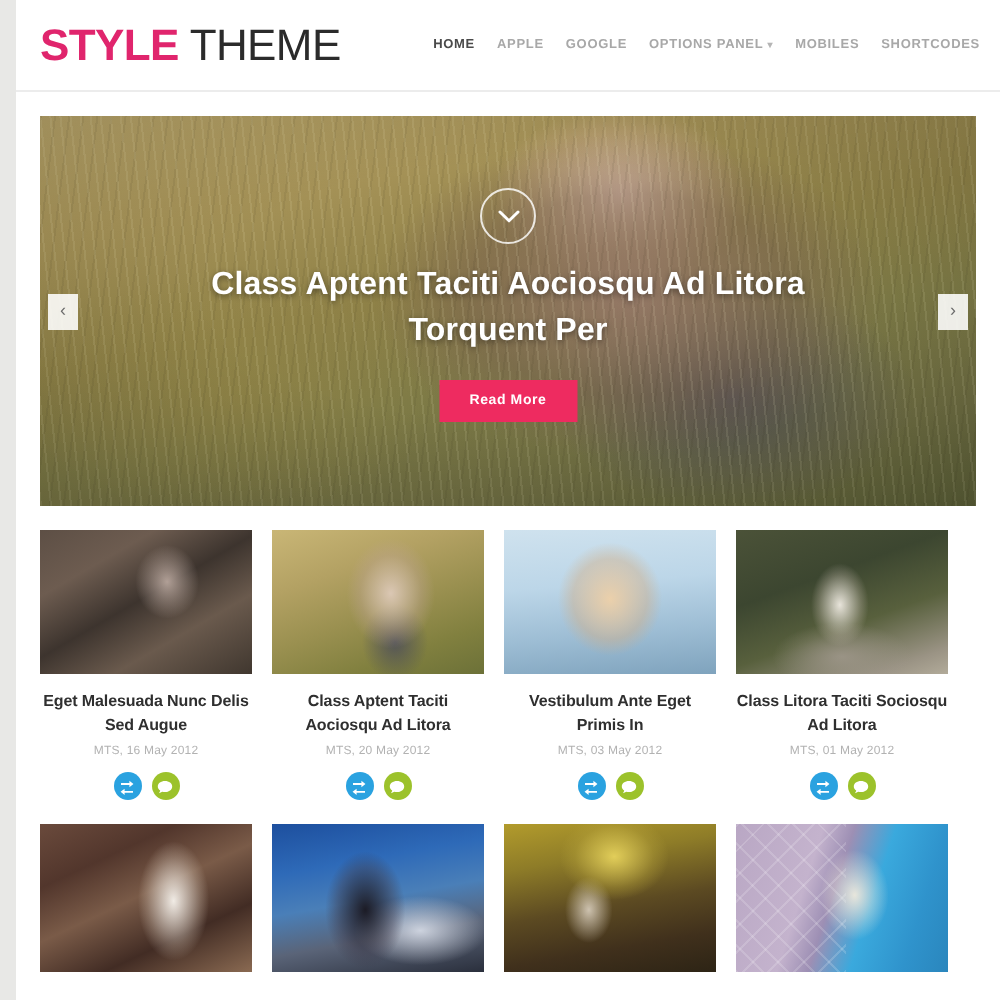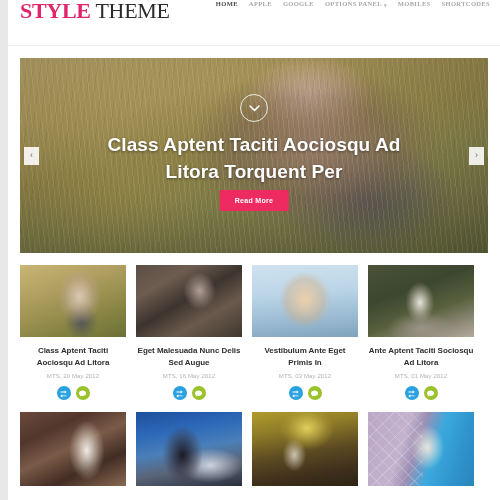--- a/index.html
+++ b/index.html
@@ -24,24 +24,23 @@
     height: 500px;
     background: #ffffff;
     overflow: hidden;
   }
 
   
   .header {
     height: 46px;
     background: #ffffff;
     display: flex;
-    align-items: flex-start;
+    align-items: center;
     padding: 0 6px 0 12px;
     border-bottom: 1px solid #ececec;
-    font-family: Liberation Serif, serif;
   }
 
   .logo {
     font-size: 22px;
     font-weight: 400;
     letter-spacing: -0.3px;
     white-space: nowrap;
     line-height: 1;
   }
   .logo .logo-style {
@@ -130,21 +129,21 @@
   .scroll-circle svg { display: block; }
 
   .hero-title {
     position: absolute;
     left: 50%;
     top: 74px;
     transform: translateX(-50%);
     width: 330px;
     text-align: center;
     color: #ffffff;
-    font-size: 19px;
+    font-size: 16px;
     font-weight: 700;
     line-height: 1.42;
     letter-spacing: 0.1px;
     text-shadow: 0 1px 3px rgba(0,0,0,0.45);
   }
 
   .read-more {
     position: absolute;
     left: 50%;
     top: 132px;
@@ -347,60 +346,60 @@
       <button class="read-more">Read More</button>
 
       <div class="slider-arrow prev">‹</div>
       <div class="slider-arrow next">›</div>
     </div>
   </div>
 
   <div class="posts" id="posts-root">
       <div class="post">
         <div class="post-thumb">
+          <div class="ph ph-p2"></div>
+        </div>
+        <div class="post-title">Eget Malesuada Nunc Delis Sed Augue</div>
+        <div class="post-date">MTS, 16 May 2012</div>
+        <div class="post-icons">
+          <div class="sicon share">
+            <svg width="9" height="9" viewBox="0 0 12 12">
+              <path d="M2 3.4h5.6V1.9L10.3 4 7.6 6.1V4.6H2z" fill="#ffffff"></path>
+              <path d="M10 8.6H4.4v-1.5L1.7 9.2l2.7 2.1v-1.5H10z" fill="#ffffff"></path>
+            </svg>
+          </div>
+          <div class="sicon comment">
+            <svg width="9" height="9" viewBox="0 0 12 12">
+              <path d="M6 2C3.3 2 1.2 3.6 1.2 5.6c0 1.1.6 2.1 1.6 2.8-.1.7-.5 1.3-.9 1.7.9-.2 1.7-.6 2.3-1 .5.1 1.1.2 1.8.2 2.7 0 4.8-1.6 4.8-3.7S8.7 2 6 2z" fill="#ffffff"></path>
+            </svg>
+          </div>
+        </div>
+      </div>
+      <div class="post">
+        <div class="post-thumb">
           <div class="ph ph-p1"></div>
         </div>
         <div class="post-title">Class Aptent Taciti Aociosqu Ad Litora</div>
         <div class="post-date">MTS, 20 May 2012</div>
         <div class="post-icons">
           <div class="sicon share">
             <svg width="9" height="9" viewBox="0 0 12 12">
               <path d="M2 3.4h5.6V1.9L10.3 4 7.6 6.1V4.6H2z" fill="#ffffff"></path>
               <path d="M10 8.6H4.4v-1.5L1.7 9.2l2.7 2.1v-1.5H10z" fill="#ffffff"></path>
             </svg>
           </div>
           <div class="sicon comment">
             <svg width="9" height="9" viewBox="0 0 12 12">
               <path d="M6 2C3.3 2 1.2 3.6 1.2 5.6c0 1.1.6 2.1 1.6 2.8-.1.7-.5 1.3-.9 1.7.9-.2 1.7-.6 2.3-1 .5.1 1.1.2 1.8.2 2.7 0 4.8-1.6 4.8-3.7S8.7 2 6 2z" fill="#ffffff"></path>
             </svg>
           </div>
         </div>
       </div>
       <div class="post">
         <div class="post-thumb">
-          <div class="ph ph-p2"></div>
-        </div>
-        <div class="post-title">Eget Malesuada Nunc Delis Sed Augue</div>
-        <div class="post-date">MTS, 16 May 2012</div>
-        <div class="post-icons">
-          <div class="sicon share">
-            <svg width="9" height="9" viewBox="0 0 12 12">
-              <path d="M2 3.4h5.6V1.9L10.3 4 7.6 6.1V4.6H2z" fill="#ffffff"></path>
-              <path d="M10 8.6H4.4v-1.5L1.7 9.2l2.7 2.1v-1.5H10z" fill="#ffffff"></path>
-            </svg>
-          </div>
-          <div class="sicon comment">
-            <svg width="9" height="9" viewBox="0 0 12 12">
-              <path d="M6 2C3.3 2 1.2 3.6 1.2 5.6c0 1.1.6 2.1 1.6 2.8-.1.7-.5 1.3-.9 1.7.9-.2 1.7-.6 2.3-1 .5.1 1.1.2 1.8.2 2.7 0 4.8-1.6 4.8-3.7S8.7 2 6 2z" fill="#ffffff"></path>
-            </svg>
-          </div>
-        </div>
-      </div>
-      <div class="post">
-        <div class="post-thumb">
           <div class="ph ph-p3"></div>
         </div>
         <div class="post-title">Vestibulum Ante Eget Primis In</div>
         <div class="post-date">MTS, 03 May 2012</div>
         <div class="post-icons">
           <div class="sicon share">
             <svg width="9" height="9" viewBox="0 0 12 12">
               <path d="M2 3.4h5.6V1.9L10.3 4 7.6 6.1V4.6H2z" fill="#ffffff"></path>
               <path d="M10 8.6H4.4v-1.5L1.7 9.2l2.7 2.1v-1.5H10z" fill="#ffffff"></path>
             </svg>
@@ -409,21 +408,21 @@
             <svg width="9" height="9" viewBox="0 0 12 12">
               <path d="M6 2C3.3 2 1.2 3.6 1.2 5.6c0 1.1.6 2.1 1.6 2.8-.1.7-.5 1.3-.9 1.7.9-.2 1.7-.6 2.3-1 .5.1 1.1.2 1.8.2 2.7 0 4.8-1.6 4.8-3.7S8.7 2 6 2z" fill="#ffffff"></path>
             </svg>
           </div>
         </div>
       </div>
       <div class="post">
         <div class="post-thumb">
           <div class="ph ph-p4"></div>
         </div>
-        <div class="post-title">Ante Aptent Taciti Sociosqu Ad Litora</div>
+        <div class="post-title">Class Litora Taciti Sociosqu Ad Litora</div>
         <div class="post-date">MTS, 01 May 2012</div>
         <div class="post-icons">
           <div class="sicon share">
             <svg width="9" height="9" viewBox="0 0 12 12">
               <path d="M2 3.4h5.6V1.9L10.3 4 7.6 6.1V4.6H2z" fill="#ffffff"></path>
               <path d="M10 8.6H4.4v-1.5L1.7 9.2l2.7 2.1v-1.5H10z" fill="#ffffff"></path>
             </svg>
           </div>
           <div class="sicon comment">
             <svg width="9" height="9" viewBox="0 0 12 12">

